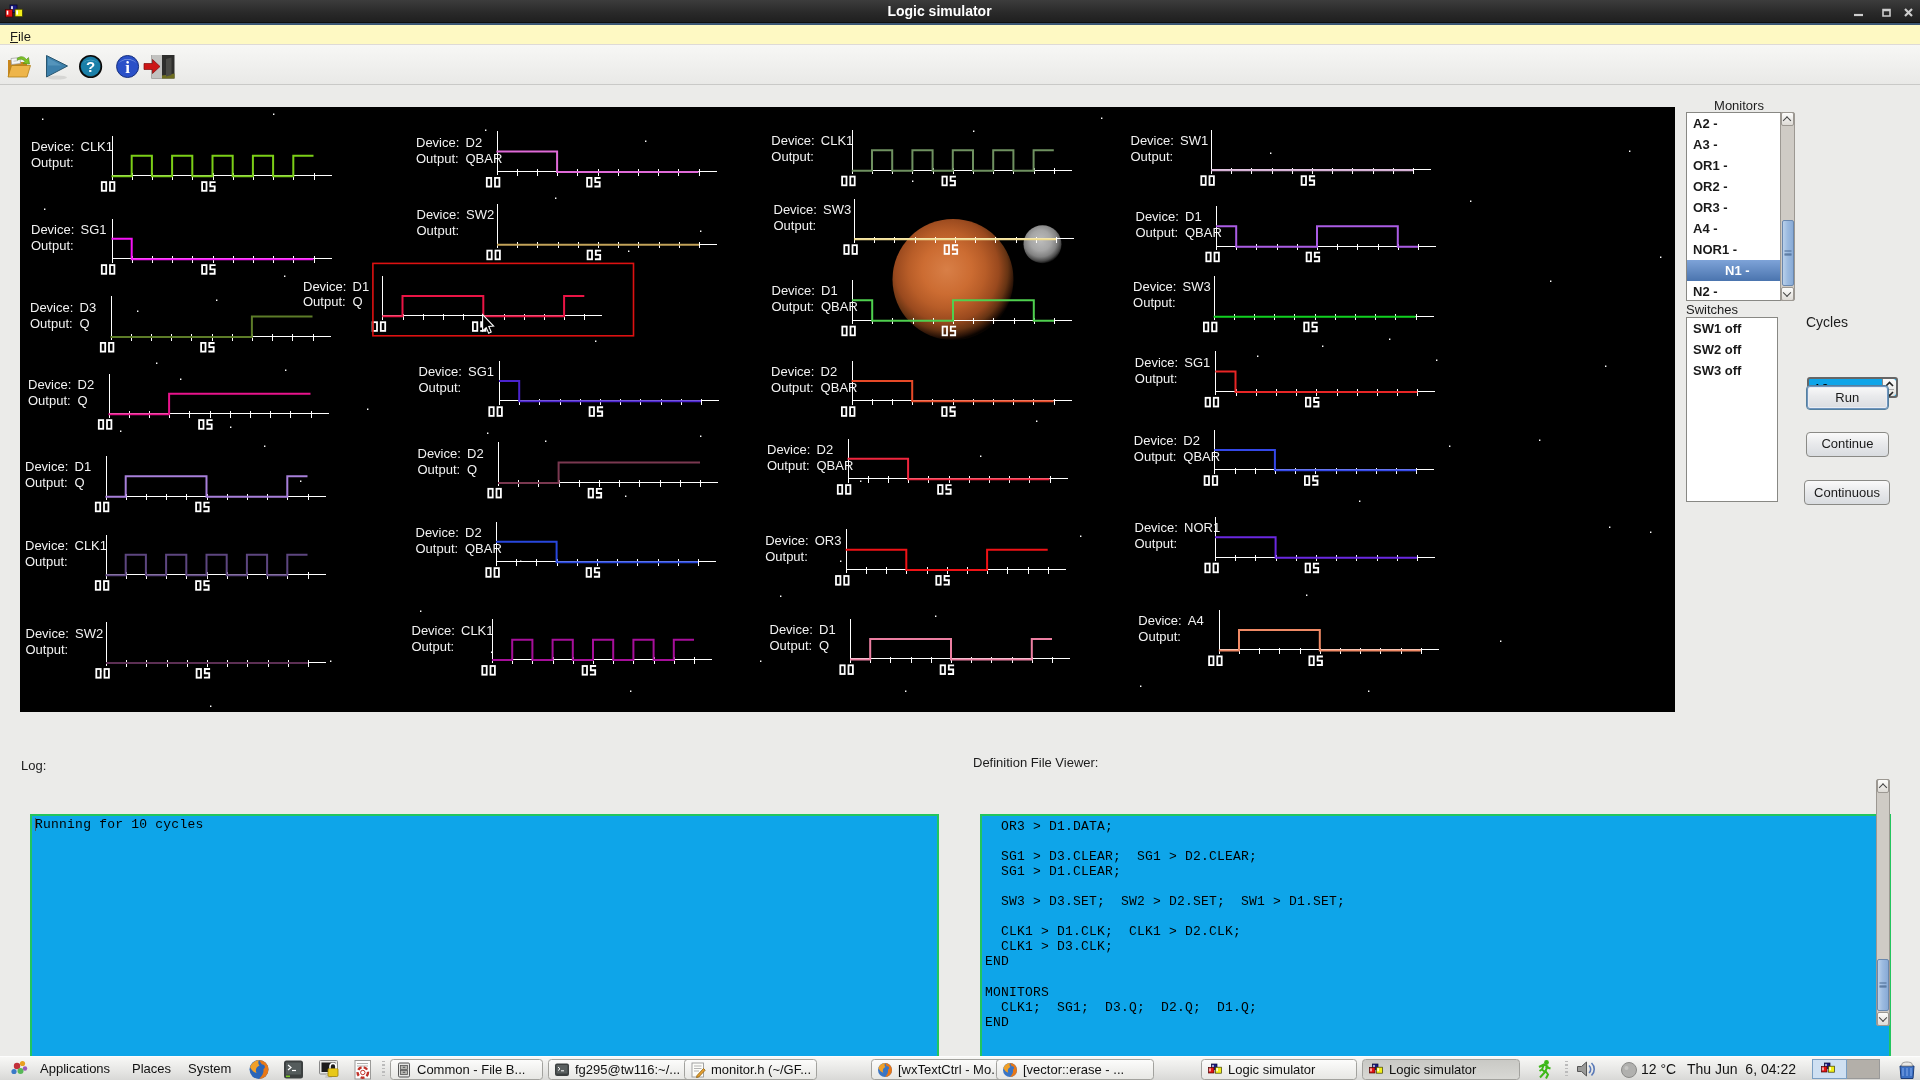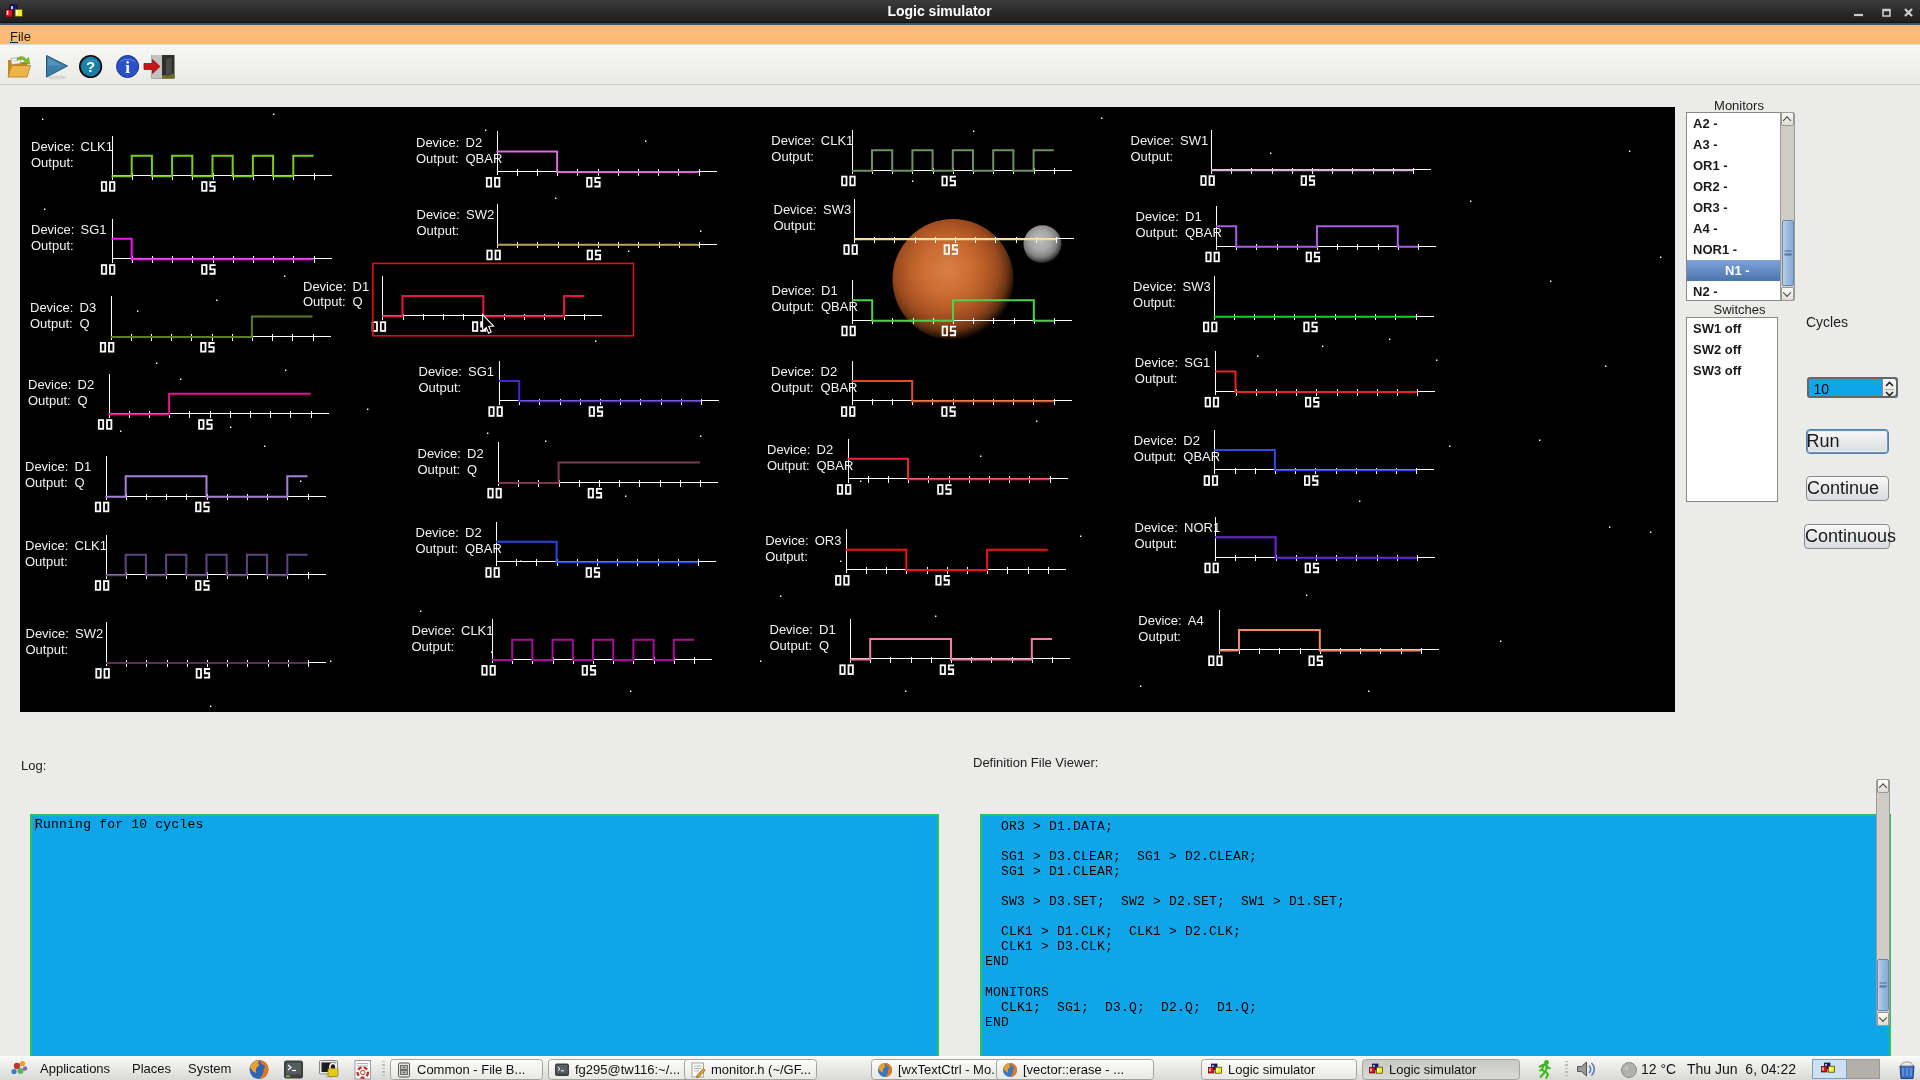--- a/index.html
+++ b/index.html
@@ -4,44 +4,44 @@
 *{margin:0;padding:0;box-sizing:border-box;}
 html,body{width:1920px;height:1080px;overflow:hidden;background:#ebebe9;
  font-family:"Liberation Sans",sans-serif;}
 .abs{position:absolute;}
 #titlebar{left:0;top:0;width:1920px;height:22px;
  background:linear-gradient(#3c3c3c,#2a2a2a 55%,#1f1f1f);}
 #titlebar .tline{position:absolute;left:0;top:22px;width:1920px;height:1px;background:#101010;}
 #titlebar .bline{position:absolute;left:0;top:23px;width:1920px;height:1.5px;background:#3b5673;}
 #title{position:absolute;left:0;width:1879px;text-align:center;color:#fff;font-size:14px;font-weight:bold;
  line-height:23px;}
-#menubar{left:0;top:24.5px;width:1920px;height:20.5px;background:#fdba74;border-bottom:1px solid #dedad6;}
+#menubar{left:0;top:24.5px;width:1920px;height:20.5px;background:#fef9c3;border-bottom:1px solid #dedad6;}
 #menubar span{position:absolute;left:10px;top:4px;font-size:13px;color:#1a1a1a;}
 #toolbar{left:0;top:45px;width:1920px;height:40px;
  background:linear-gradient(#f7f7f5,#e9e9e7);border-bottom:1px solid #c9c9c7;}
 #wave{left:20px;top:106.5px;width:1655px;height:605.5px;background:#000;}
 .lbl{position:absolute;font-size:13px;color:#1c1c1c;}
 .listbox{position:absolute;background:#fff;border:1px solid #888884;font-weight:bold;}
 .li{font-size:13px;color:#1a1a1a;padding-left:6px;height:21px;line-height:21px;}
 .li.sel{background:linear-gradient(#7ea3d8,#4a74ae);color:#fff;padding-left:38px;}
 .sb{position:absolute;background:#cfcbc5;border:1px solid #9c9892;border-radius:2px;}
 .sbbtn{position:absolute;left:0;width:100%;height:14px;background:linear-gradient(#fdfdfc,#dedbd6);
  border:1px solid #9c9892;border-radius:2px;}
 .chev{position:absolute;left:50%;top:50%;width:6px;height:6px;border:solid #444;
  border-width:0 1.6px 1.6px 0;}
 .chev.up{transform:translate(-50%,-26%) rotate(-135deg);}
 .chev.dn{transform:translate(-50%,-72%) rotate(45deg);}
 .thumb{position:absolute;left:0.5px;width:12px;background:linear-gradient(90deg,#b9d0ea,#9cbbe0 45%,#88aad6);
  border:1px solid #6a88ae;border-radius:2px;}
 .grip{position:absolute;left:50%;top:50%;transform:translate(-50%,-50%);width:7px;height:5px;
  border-top:1px solid #4a6a92;border-bottom:1px solid #4a6a92;}
 .grip:after{content:"";position:absolute;left:0;top:2px;width:7px;height:1px;background:#4a6a92;}
-.btn{position:absolute;font-size:18px;color:#1a1a1a;
+.btn{position:absolute;font-size:13px;color:#1a1a1a;text-align:center;
  background:linear-gradient(#fafafa,#e9eaec 45%,#d9dce0);
- border:1px solid #8a8a86;border-radius:4px;margin-top:44px;}
+ border:1px solid #8a8a86;border-radius:4px;}
 .tbox{position:absolute;background:#0ea5e9;border:2px solid #22c55e;margin-top:36px;}
 .mono{font-family:"Liberation Mono",monospace;font-size:13px;color:#000;white-space:pre;}
 #taskbar{left:0;top:1055.5px;width:1920px;height:24.5px;
  background:linear-gradient(#f8f8f6,#e3e3e1 70%,#d8d8d6);border-top:1px solid #fdfdfd;}
 .tbtxt{position:absolute;top:4px;font-size:13px;color:#111;}
 .taskbtn{position:absolute;top:2px;height:21px;background:linear-gradient(#fcfcfb,#e7e7e4);
  border:1px solid #a2a29e;border-radius:3.5px;font-size:13px;color:#111;
  white-space:nowrap;overflow:hidden;}
 .taskbtn.active{background:linear-gradient(#c9c9c5,#d8d8d4);}
 .taskbtn .ti{position:absolute;left:5px;top:2.5px;width:16px;height:16px;}
@@ -497,21 +497,21 @@
     <div class="sbbtn" style="top:-1px;">
       <i class="chev up"></i>
     </div>
     <div class="sbbtn" style="bottom:-1px;">
       <i class="chev dn"></i>
     </div>
     <div class="thumb" style="top:107px;height:66px;">
       <i class="grip"></i>
     </div>
   </div>
-<div class="lbl" style="left:1686px;top:302px;width:107px;text-align:center;">Switches</div>
+<div class="lbl" style="left:1686px;top:302px;width:107px;">Switches</div>
 <div class="listbox" style="left:1686px;top:317px;width:92px;height:185px;">
     <div class="li">SW1 off</div>
     <div class="li">SW2 off</div>
     <div class="li">SW3 off</div>
   </div>
 <div class="lbl" style="left:1806px;top:314px;font-size:14px;">Cycles</div>
 <div class="tbox" style="left:1806.5px;top:340.5px;width:91.5px;height:21.5px;border-radius:3px;border-color:#666;">
     <div style="position:absolute;left:5px;top:2px;font-size:14px;">10</div>
     <div style="position:absolute;right:13.5px;top:0;width:1px;height:100%;background:#888;"></div>
     <div style="position:absolute;right:0;top:0;width:13.5px;height:100%;background:linear-gradient(#fbfbfa,#e2e2df);border-radius:0 3px 3px 0;">

